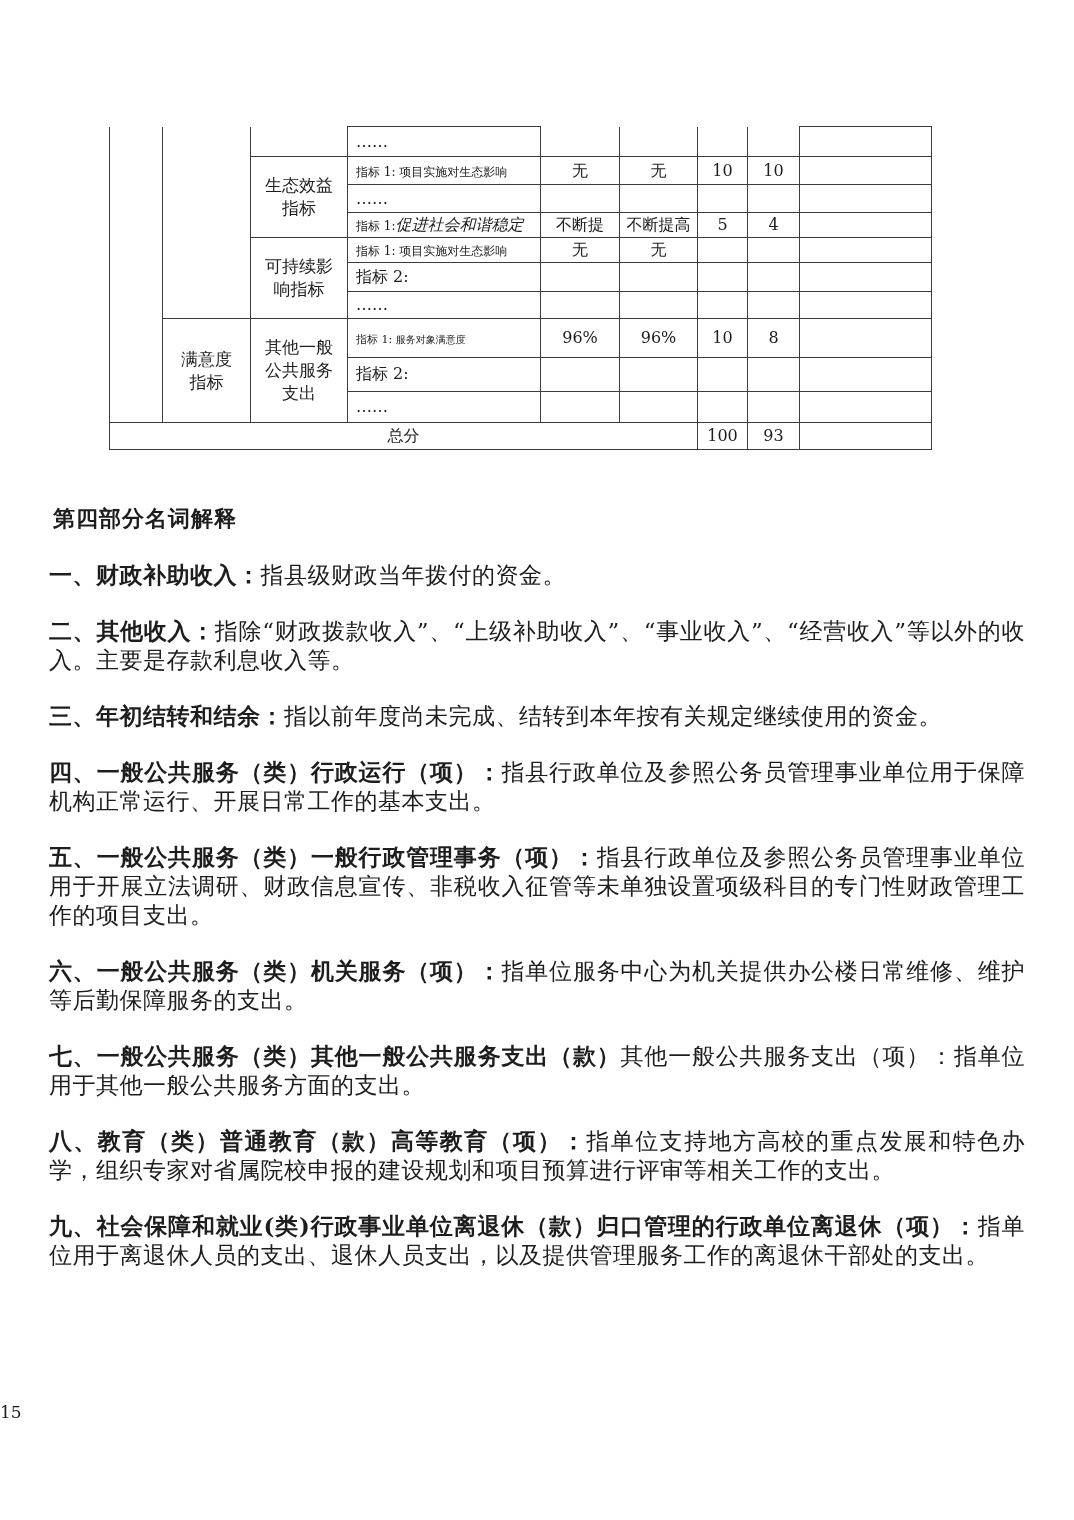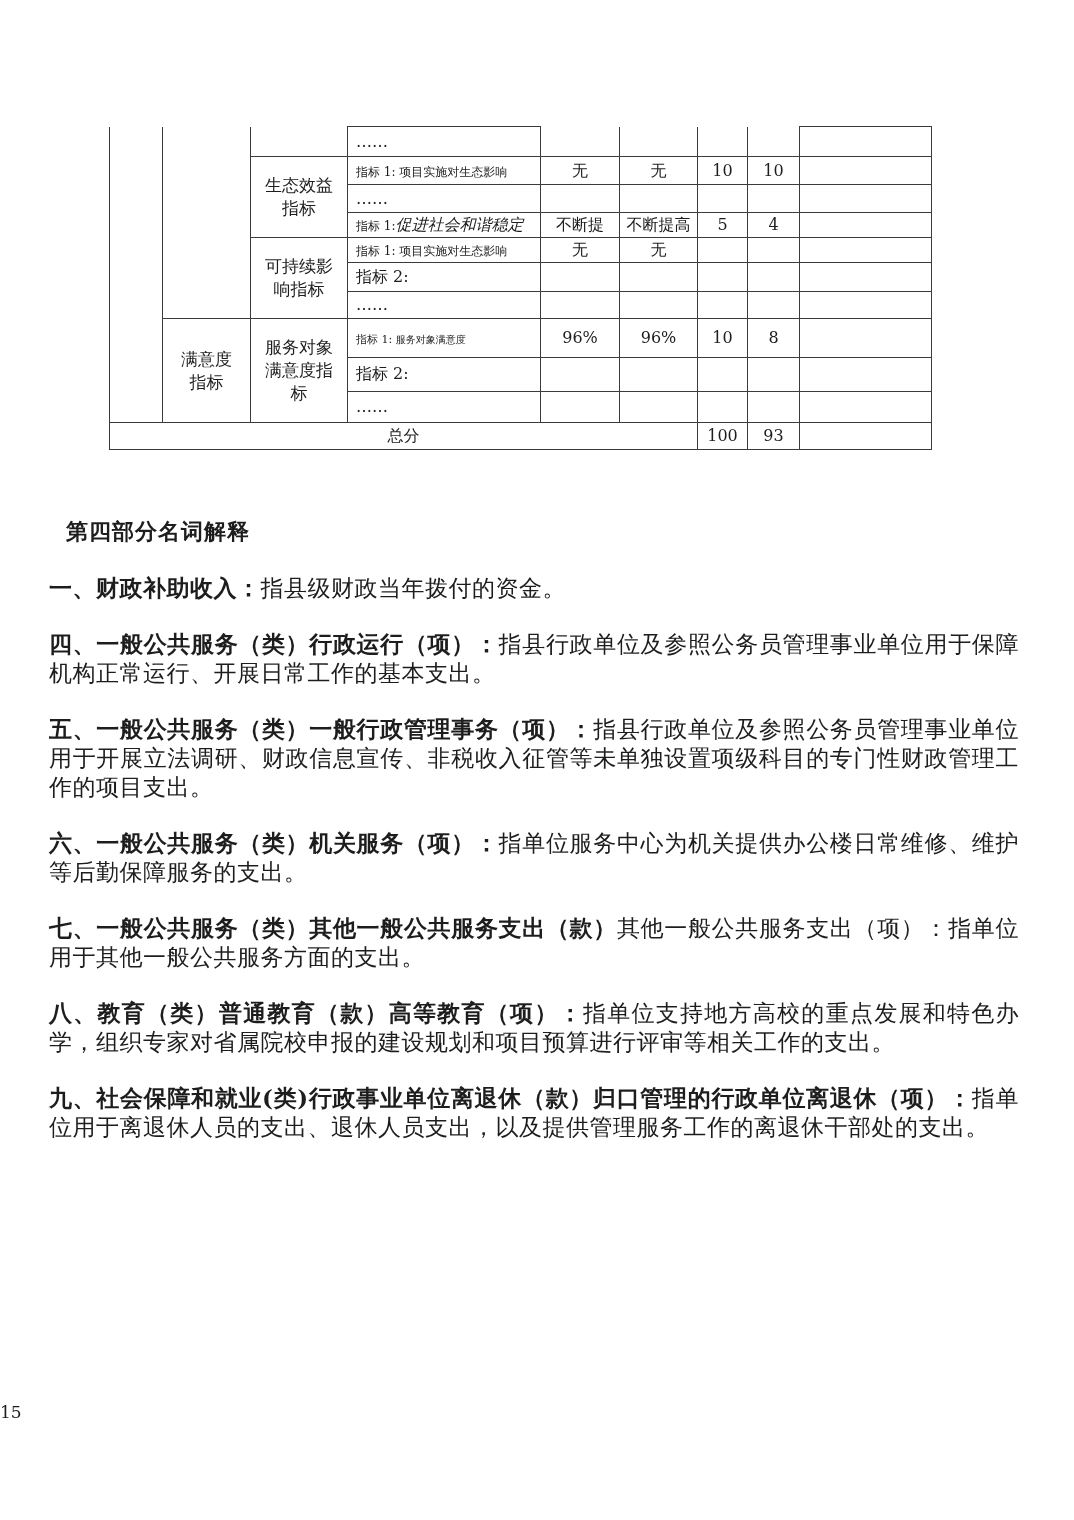--- a/index.html
+++ b/index.html
@@ -48,27 +48,27 @@
   .fs17 { font-size: 17px; }
 
   
   .glossary {
     position: absolute;
     left: 49px;
     top: 500px;
     width: 976px;
   }
   .glossary h2 {
-    margin: 17px;
+    margin: 4px;
     font-size: 22px;
     font-weight: bold;
     letter-spacing: 1px;
   }
   .glossary p {
-    margin: 26px 6px 0 0;
+    margin: 26px 0 0 0;
     font-size: 23px;
     line-height: 29px;
     text-align: justify;
     letter-spacing: 0.5px;
   }
   .glossary b { font-weight: bold; }
 
   
   .footer {
     position: absolute;
@@ -152,21 +152,21 @@
     <tr style="height:27px">
       <td class="ind">……</td>
       <td></td>
       <td></td>
       <td></td>
       <td></td>
       <td></td>
     </tr>
     <tr style="height:31px">
       <td class="cat" rowspan="3">满意度指标</td>
-      <td class="cat" rowspan="3">服务对象满意度指标</td>
+      <td class="cat" rowspan="3">其他一般公共服务支出</td>
       <td class="ind"><span class="fs11">指标 1: </span><span class="fs15">服务对象满意度</span></td>
       <td>96%</td>
       <td>96%</td>
       <td>10</td>
       <td>8</td>
       <td></td>
     </tr>
     <tr style="height:27px">
       <td class="ind">指标 2:</td>
       <td></td>
@@ -188,20 +188,22 @@
       <td>100</td>
       <td>93</td>
       <td></td>
     </tr>
   </tbody>
     </table>
 
   <div class="glossary">
     <h2>第四部分名词解释</h2>
     <p><b>一、财政补助收入：</b><span>指县级财政当年拨付的资金。</span></p>
+    <p><b>二、其他收入：</b><span>指除“财政拨款收入”、“上级补助收入”、“事业收入”、“经营收入”等以外的收入。主要是存款利息收入等。</span></p>
+    <p><b>三、年初结转和结余：</b><span>指以前年度尚未完成、结转到本年按有关规定继续使用的资金。</span></p>
     <p><b>四、一般公共服务（类）行政运行（项）：</b><span>指县行政单位及参照公务员管理事业单位用于保障机构正常运行、开展日常工作的基本支出。</span></p>
     <p><b>五、一般公共服务（类）一般行政管理事务（项）：</b><span>指县行政单位及参照公务员管理事业单位用于开展立法调研、财政信息宣传、非税收入征管等未单独设置项级科目的专门性财政管理工作的项目支出。</span></p>
     <p><b>六、一般公共服务（类）机关服务（项）：</b><span>指单位服务中心为机关提供办公楼日常维修、维护等后勤保障服务的支出。</span></p>
     <p><b>七、一般公共服务（类）其他一般公共服务支出（款）</b><span>其他一般公共服务支出（项）：指单位用于其他一般公共服务方面的支出。</span></p>
     <p><b>八、教育（类）普通教育（款）高等教育（项）：</b><span>指单位支持地方高校的重点发展和特色办学，组织专家对省属院校申报的建设规划和项目预算进行评审等相关工作的支出。</span></p>
     <p><b>九、社会保障和就业(类)行政事业单位离退休（款）归口管理的行政单位离退休（项）：</b><span>指单位用于离退休人员的支出、退休人员支出，以及提供管理服务工作的离退休干部处的支出。</span></p>
   </div>
 
   <div class="footer">15</div>
 

